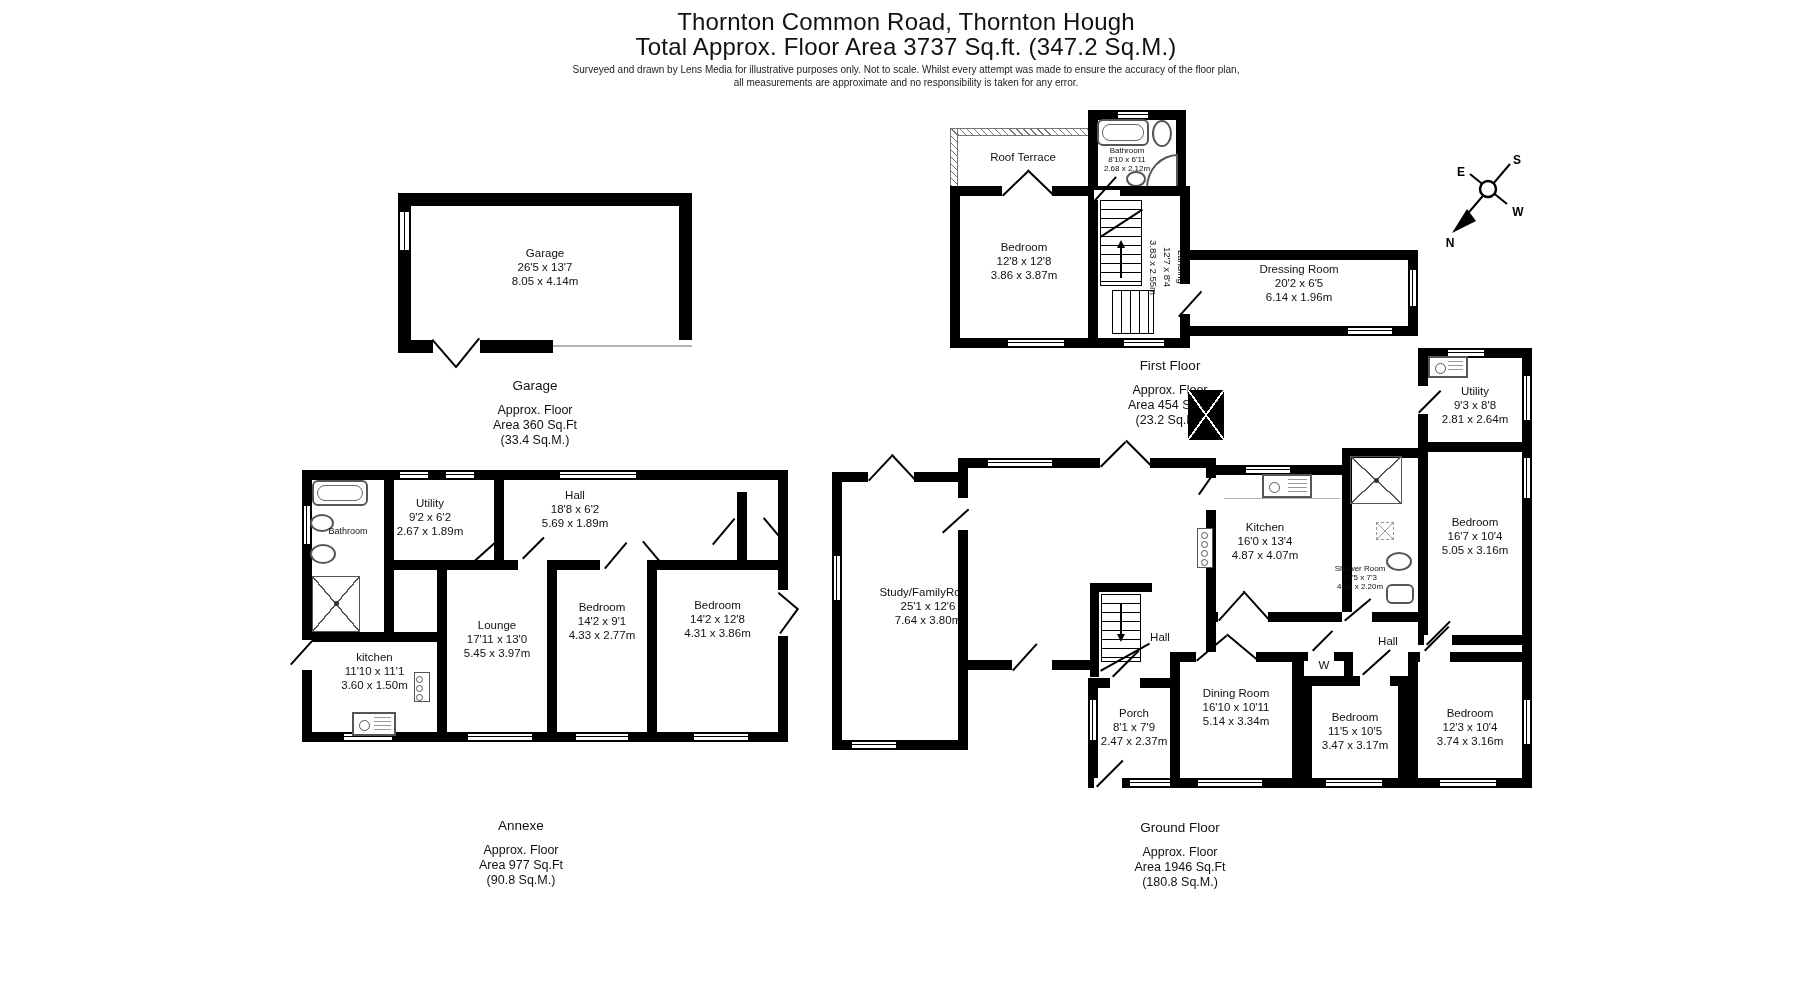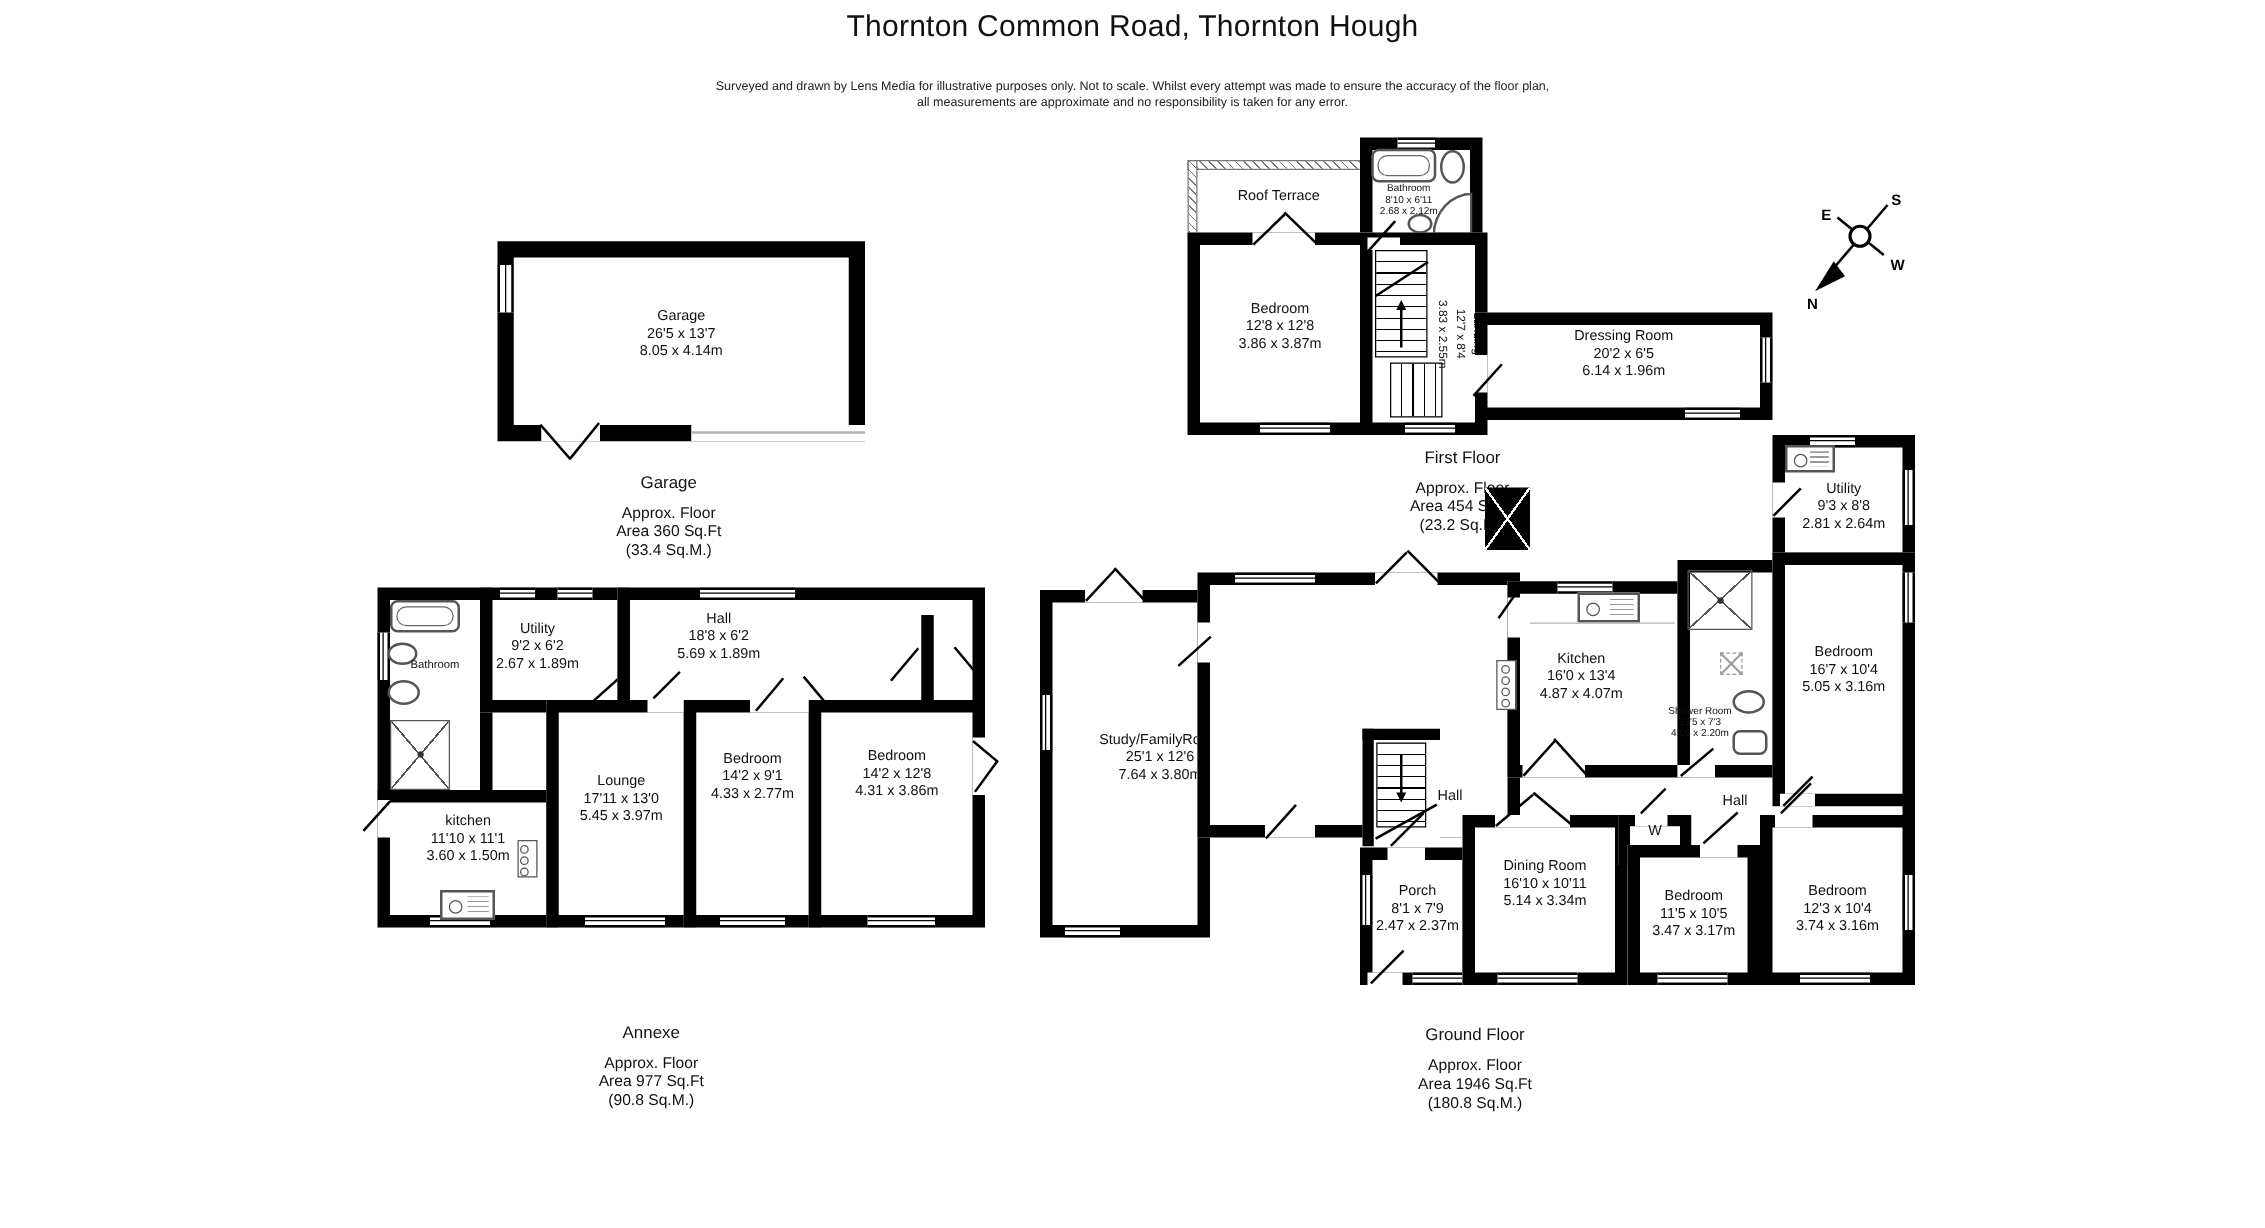--- a/index.html
+++ b/index.html
@@ -54,20 +54,21 @@
   .sec{position:absolute;text-align:center}
   .sec .st{font-size:13.5px;margin-bottom:10px}
   .sec .sl{font-size:12.5px;line-height:1.2}
 </style>
 </head>
 <body>
 
 <div id="plan">
 
   <div class="hdr title" style="top:8px">Thornton Common Road, Thornton Hough</div>
+  <div class="hdr title" style="top:33px">Total Approx. Floor Area 3737 Sq.ft. (347.2 Sq.M.)</div>
   <div class="hdr disc" style="top:64px">Surveyed and drawn by Lens Media for illustrative purposes only. Not to scale. Whilst every attempt was made to ensure the accuracy of the floor plan,</div>
   <div class="hdr disc" style="top:77px">all measurements are approximate and no responsibility is taken for any error.</div>
 
   <svg style="position:absolute;left:1438px;top:126px" width="160" height="125" viewBox="0 0 160 125">
     <line x1="72" y1="38" x2="26" y2="92" stroke="#000" stroke-width="2"></line>
     <polygon points="14,107 29,83 38,95" fill="#000"></polygon>
     <line x1="32" y1="48" x2="69" y2="78" stroke="#000" stroke-width="2"></line>
     <circle cx="50" cy="63" r="8" fill="#fff" stroke="#000" stroke-width="2.5"></circle>
     <text x="79" y="38" font-size="12" font-weight="bold" text-anchor="middle">S</text>
     <text x="23" y="50" font-size="12" font-weight="bold" text-anchor="middle">E</text>

